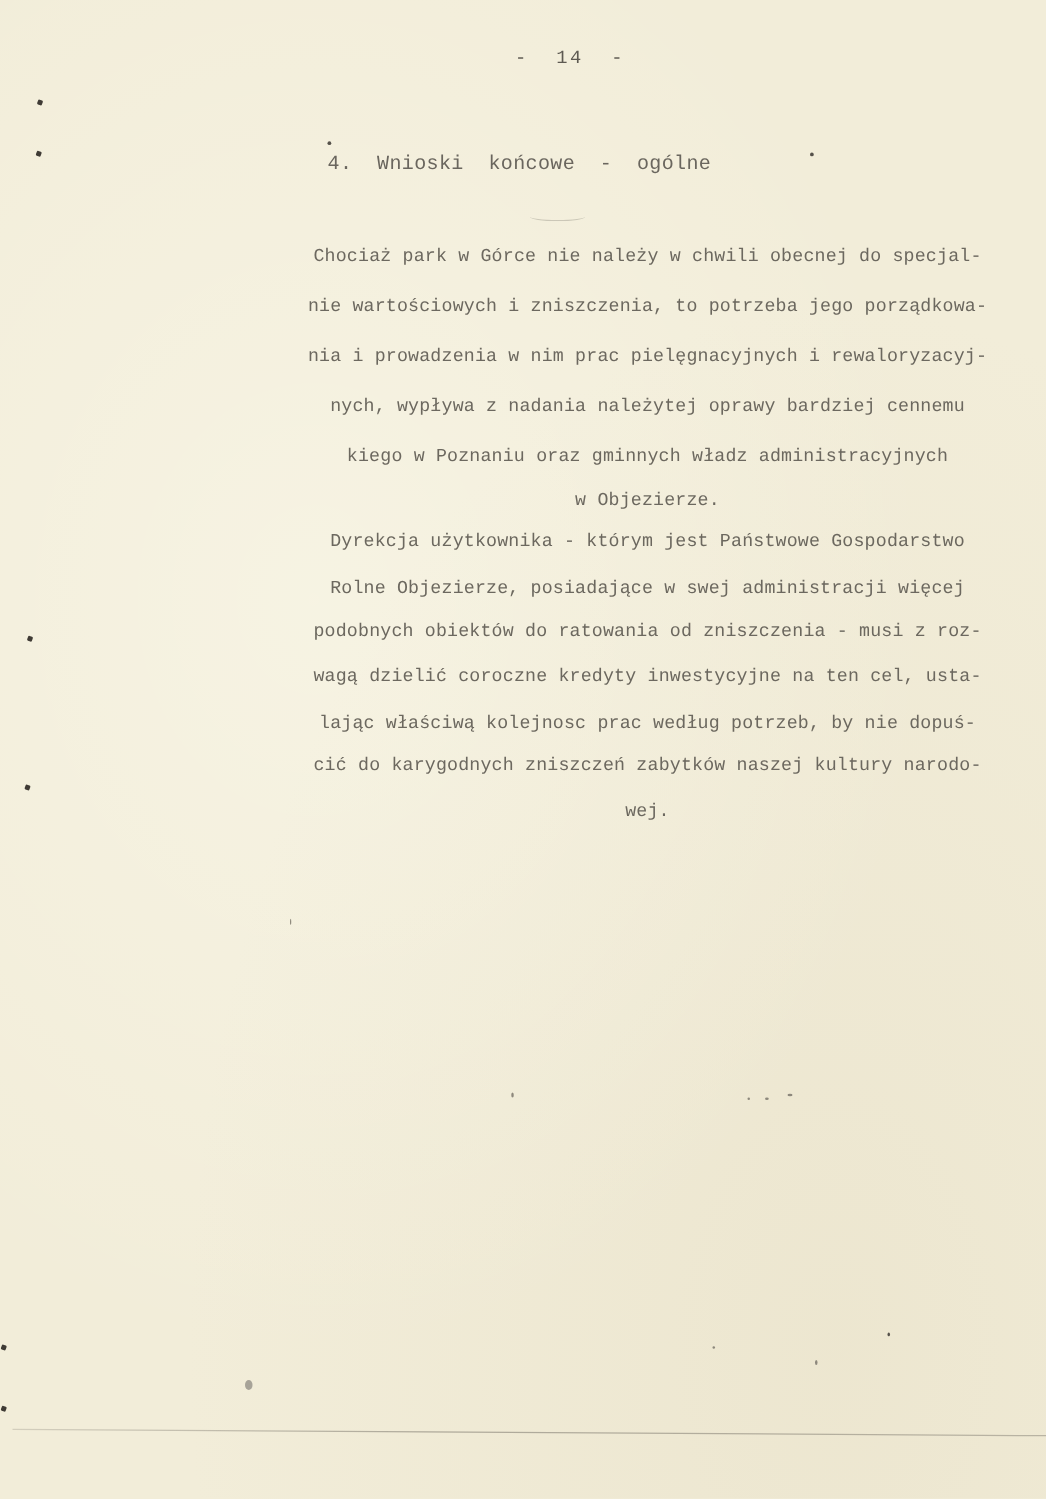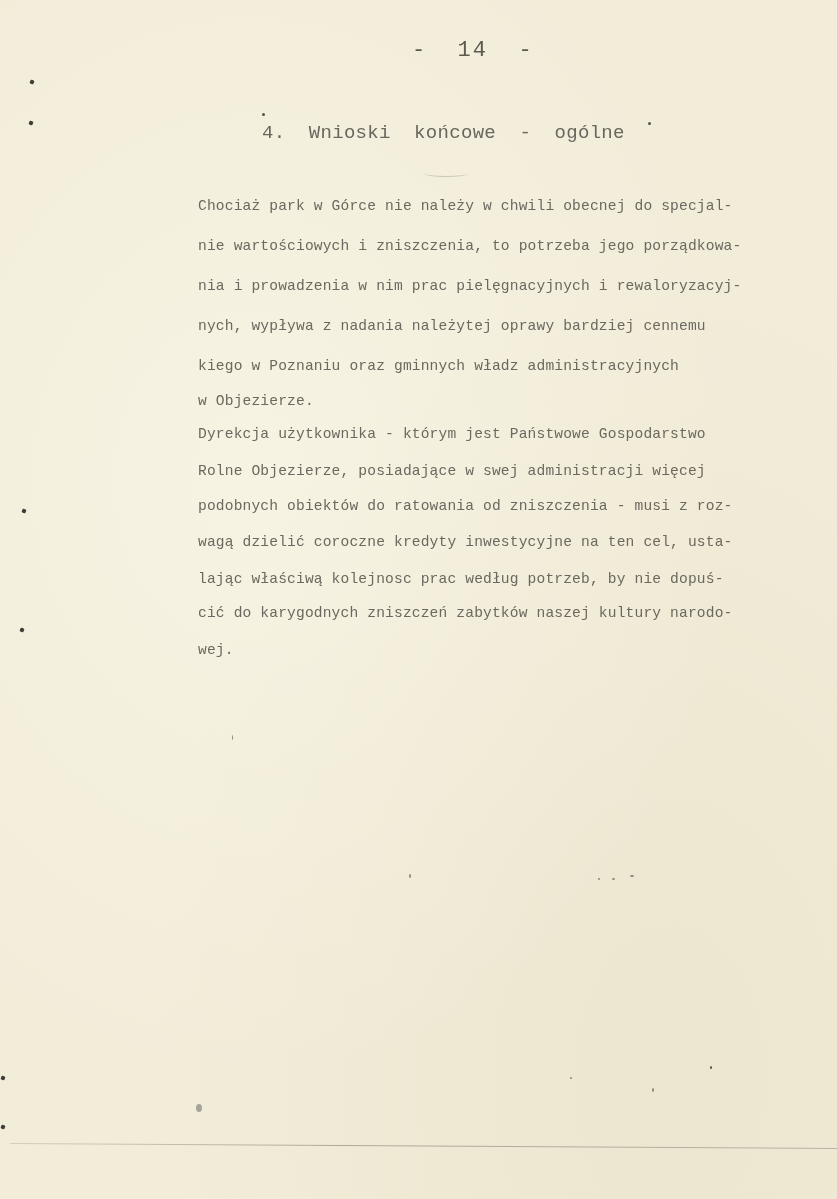--- a/index.html
+++ b/index.html
@@ -21,48 +21,49 @@
       width: 837px; height: 1199px;
       background:
         radial-gradient(ellipse at 30% 40%, rgba(255,255,245,0.35), rgba(0,0,0,0) 60%),
         radial-gradient(ellipse at 80% 90%, rgba(220,210,180,0.25), rgba(0,0,0,0) 55%),
         #f2edd9;
     }
     .page-number {
       position: absolute;
       top: 38px;
       left: 412px;
-      font-size: 22px;
+      font-size: 15px;
       letter-spacing: 2px;
       color: #5e5a52;
       white-space: pre;
     }
     .heading {
       position: absolute;
       top: 122px;
       left: 262px;
-      font-size: 19px;
+      font-size: 16px;
       color: #6a665e;
       white-space: pre;
       letter-spacing: 0.3px;
     }
     .body-text {
       position: absolute;
       left: 198px;
       top: 186px;
       width: 640px;
       font-size: 14.6px;
       line-height: 40px;
       color: #6c685f;
       letter-spacing: 0.15px;
     }
     .line {
       display: block;
       white-space: pre;
       height: 40px;
+      text-align: center;
     }
     .line.tight { height: 31px; line-height: 31px; }
     .line.mid { height: 34px; line-height: 34px; }
     .margin-mark {
       position: absolute;
       width: 4px;
       height: 4px;
       background: #3f3b35;
       border-radius: 1px;
       transform: rotate(20deg);

